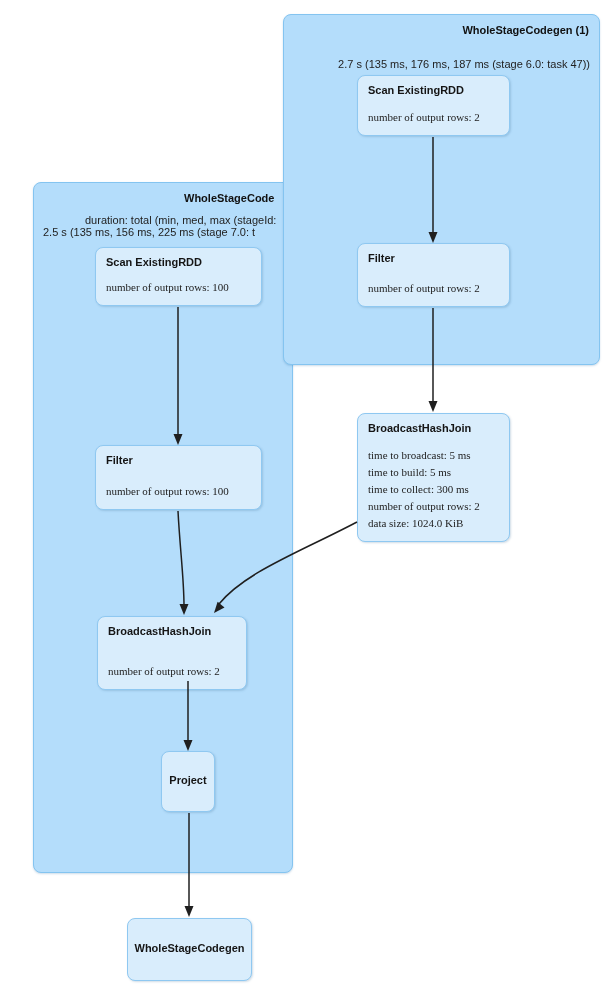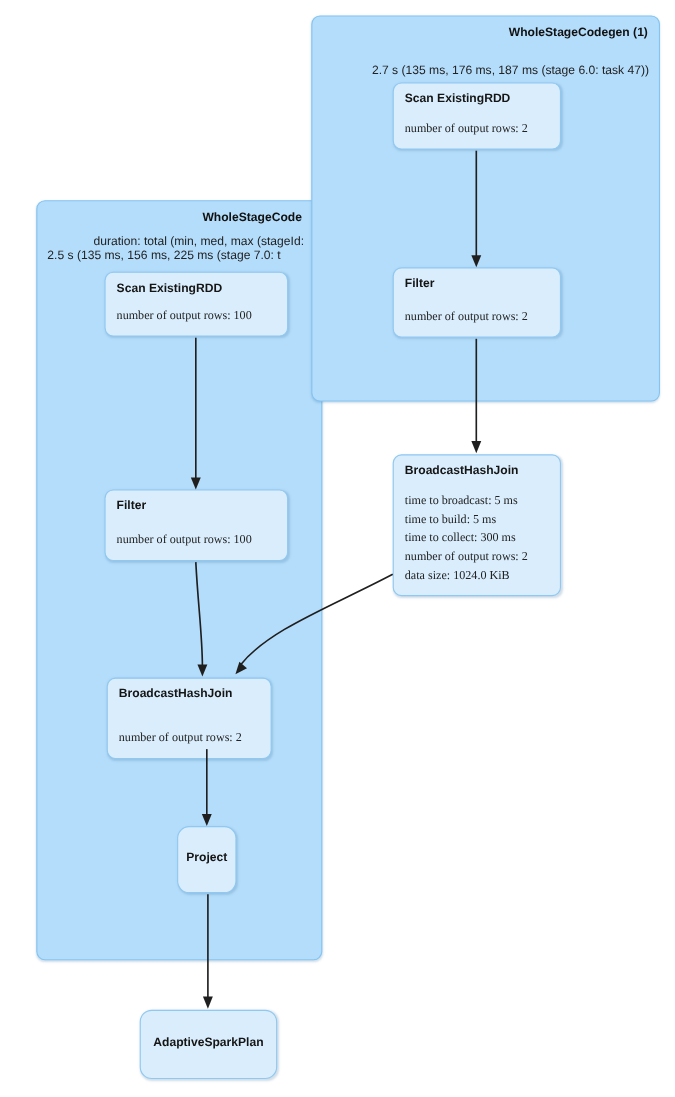--- a/index.html
+++ b/index.html
@@ -58,21 +58,20 @@
     margin-top:auto;
     line-height:17px;
     color:#222;
     white-space:nowrap;
     font-family:Liberation Serif, serif;
   }
   .node-center{
     justify-content:center;
     align-items:center;
     text-align:left;
-    border-radius:11px;
   }
   #edges{
     position:absolute;
     left:0;top:0;
     width:614px;height:997px;
     pointer-events:none;
   }
   #edges path.line{
     fill:none;
     stroke:#1f1f1f;
@@ -144,21 +143,21 @@
     <div class="node-metrics">
       <div>number of output rows: 2</div>
     </div>
   </div>
 
   <div class="node node-center z3" style="left:161px;top:751px;width:54px;height:61px;">
     <div class="node-title">Project</div>
   </div>
 
   <div class="node node-center z3" style="left:127px;top:918px;width:125px;height:63px;">
-    <div class="node-title">AdaptiveSparkPlan</div>
+    <div class="node-title">WholeStageCodegen</div>
   </div>
 
   <svg id="edges" class="z4" viewBox="0 0 614 997" xmlns="http://www.w3.org/2000/svg">
 
     <path class="line" d="M433 137 L433 234"></path>
     <path class="head" d="M433 243 L428.5 232 L437.5 232 Z"></path>
 
     <path class="line" d="M433 308 L433 403"></path>
     <path class="head" d="M433 412 L428.5 401 L437.5 401 Z"></path>
 

